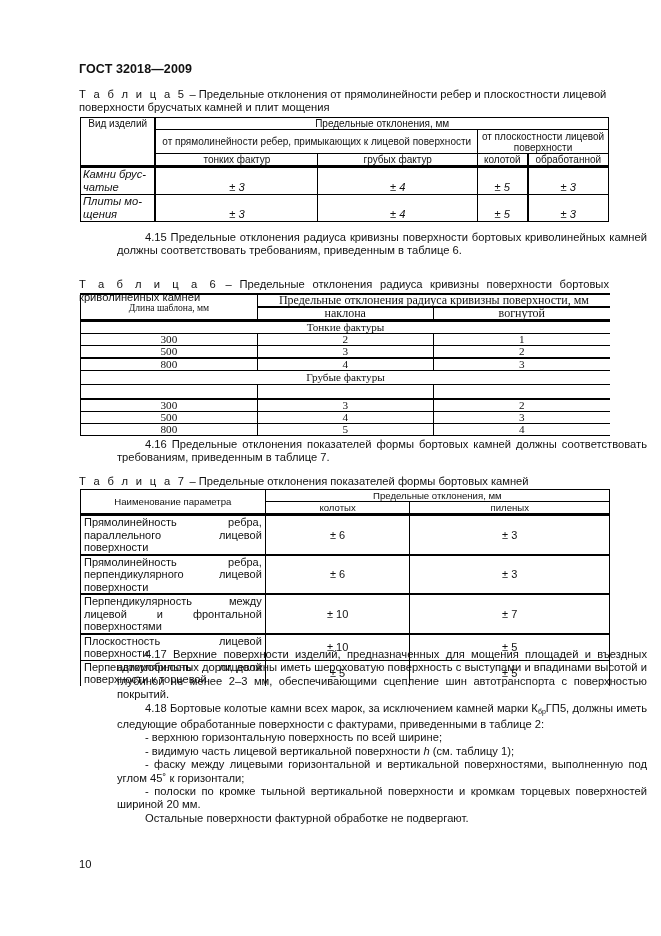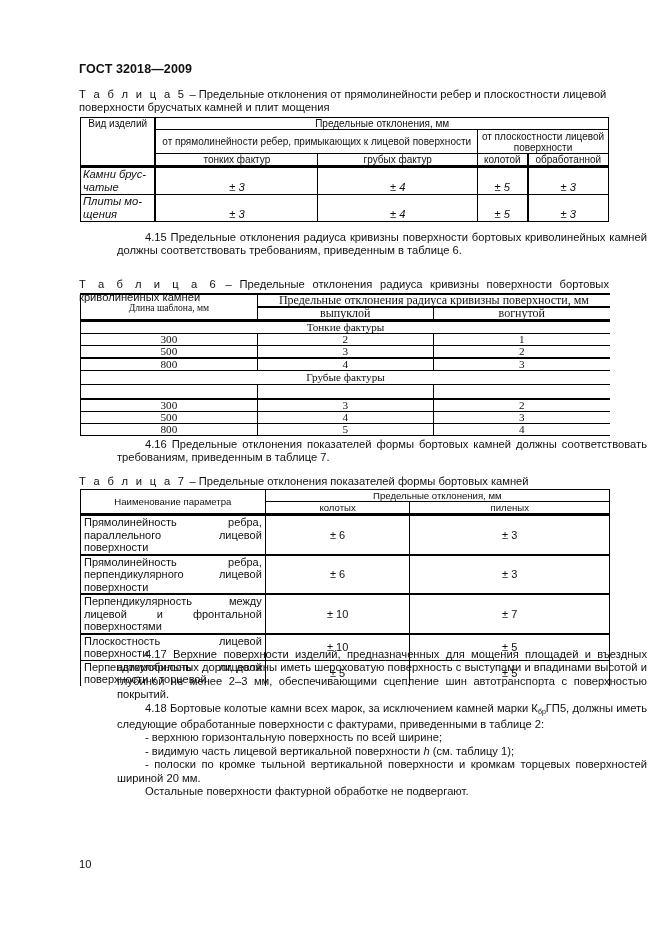--- a/index.html
+++ b/index.html
@@ -105,21 +105,21 @@
         <col style="width:177px">
         <col style="width:176px">
         <col style="width:177px">
       </colgroup>
     <tbody>
         <tr class="h">
       <td rowspan="2" class="first inner" style="font-size:9.6px;">Длина шаблона, мм</td>
       <td colspan="2" style="border-bottom:2px solid #000;">Предельные отклонения  радиуса кривизны поверхности, мм</td>
     </tr>
     <tr class="h">
-      <td class="inner">выпуклой</td>
+      <td class="inner">наклона</td>
       <td>вогнутой</td>
     </tr>
     <tr class="thickt">
       <td colspan="3" class="first">Тонкие фактуры</td>
     </tr>
     <tr>
       <td class="first inner">300</td>
       <td class="inner">2</td>
       <td>1</td>
     </tr>
@@ -208,18 +208,19 @@
       <td>± 5</td>
     </tr>
   </tbody>
     </table>
 
   <div class="para" style="top:648px;">
     <p class="ind">4.17 Верхние поверхности изделий, предназначенных для мощения площадей и въездных автомобильных дорог, должны иметь шероховатую поверхность с выступами и впадинами высотой и глубиной не менее 2–3 мм, обеспечивающими сцепление шин автотранспорта с поверхностью покрытий.</p>
     <p class="ind"><span>4.18 Бортовые колотые камни всех марок, за исключением камней марки К</span><sub class="k">бр</sub><span>ГП5, должны иметь следующие обработанные поверхности с фактурами, приведенными в таблице 2:</span></p>
     <p class="ind">- верхнюю горизонтальную поверхность по всей ширине;</p>
     <p class="ind"><span>- видимую часть лицевой вертикальной поверхности </span><i>h</i><span> (см. таблицу 1);</span></p>
+    <p class="ind">- фаску между лицевыми горизонтальной и вертикальной поверхностями, выполненную под углом 45˚ к горизонтали;</p>
     <p class="ind">- полоски по кромке тыльной вертикальной поверхности и кромкам торцевых поверхностей шириной 20 мм.</p>
     <p class="ind">Остальные поверхности фактурной обработке не подвергают.</p>
   </div>
 
   <div class="pnum">10</div>
 </div>
 
 </body></html>

